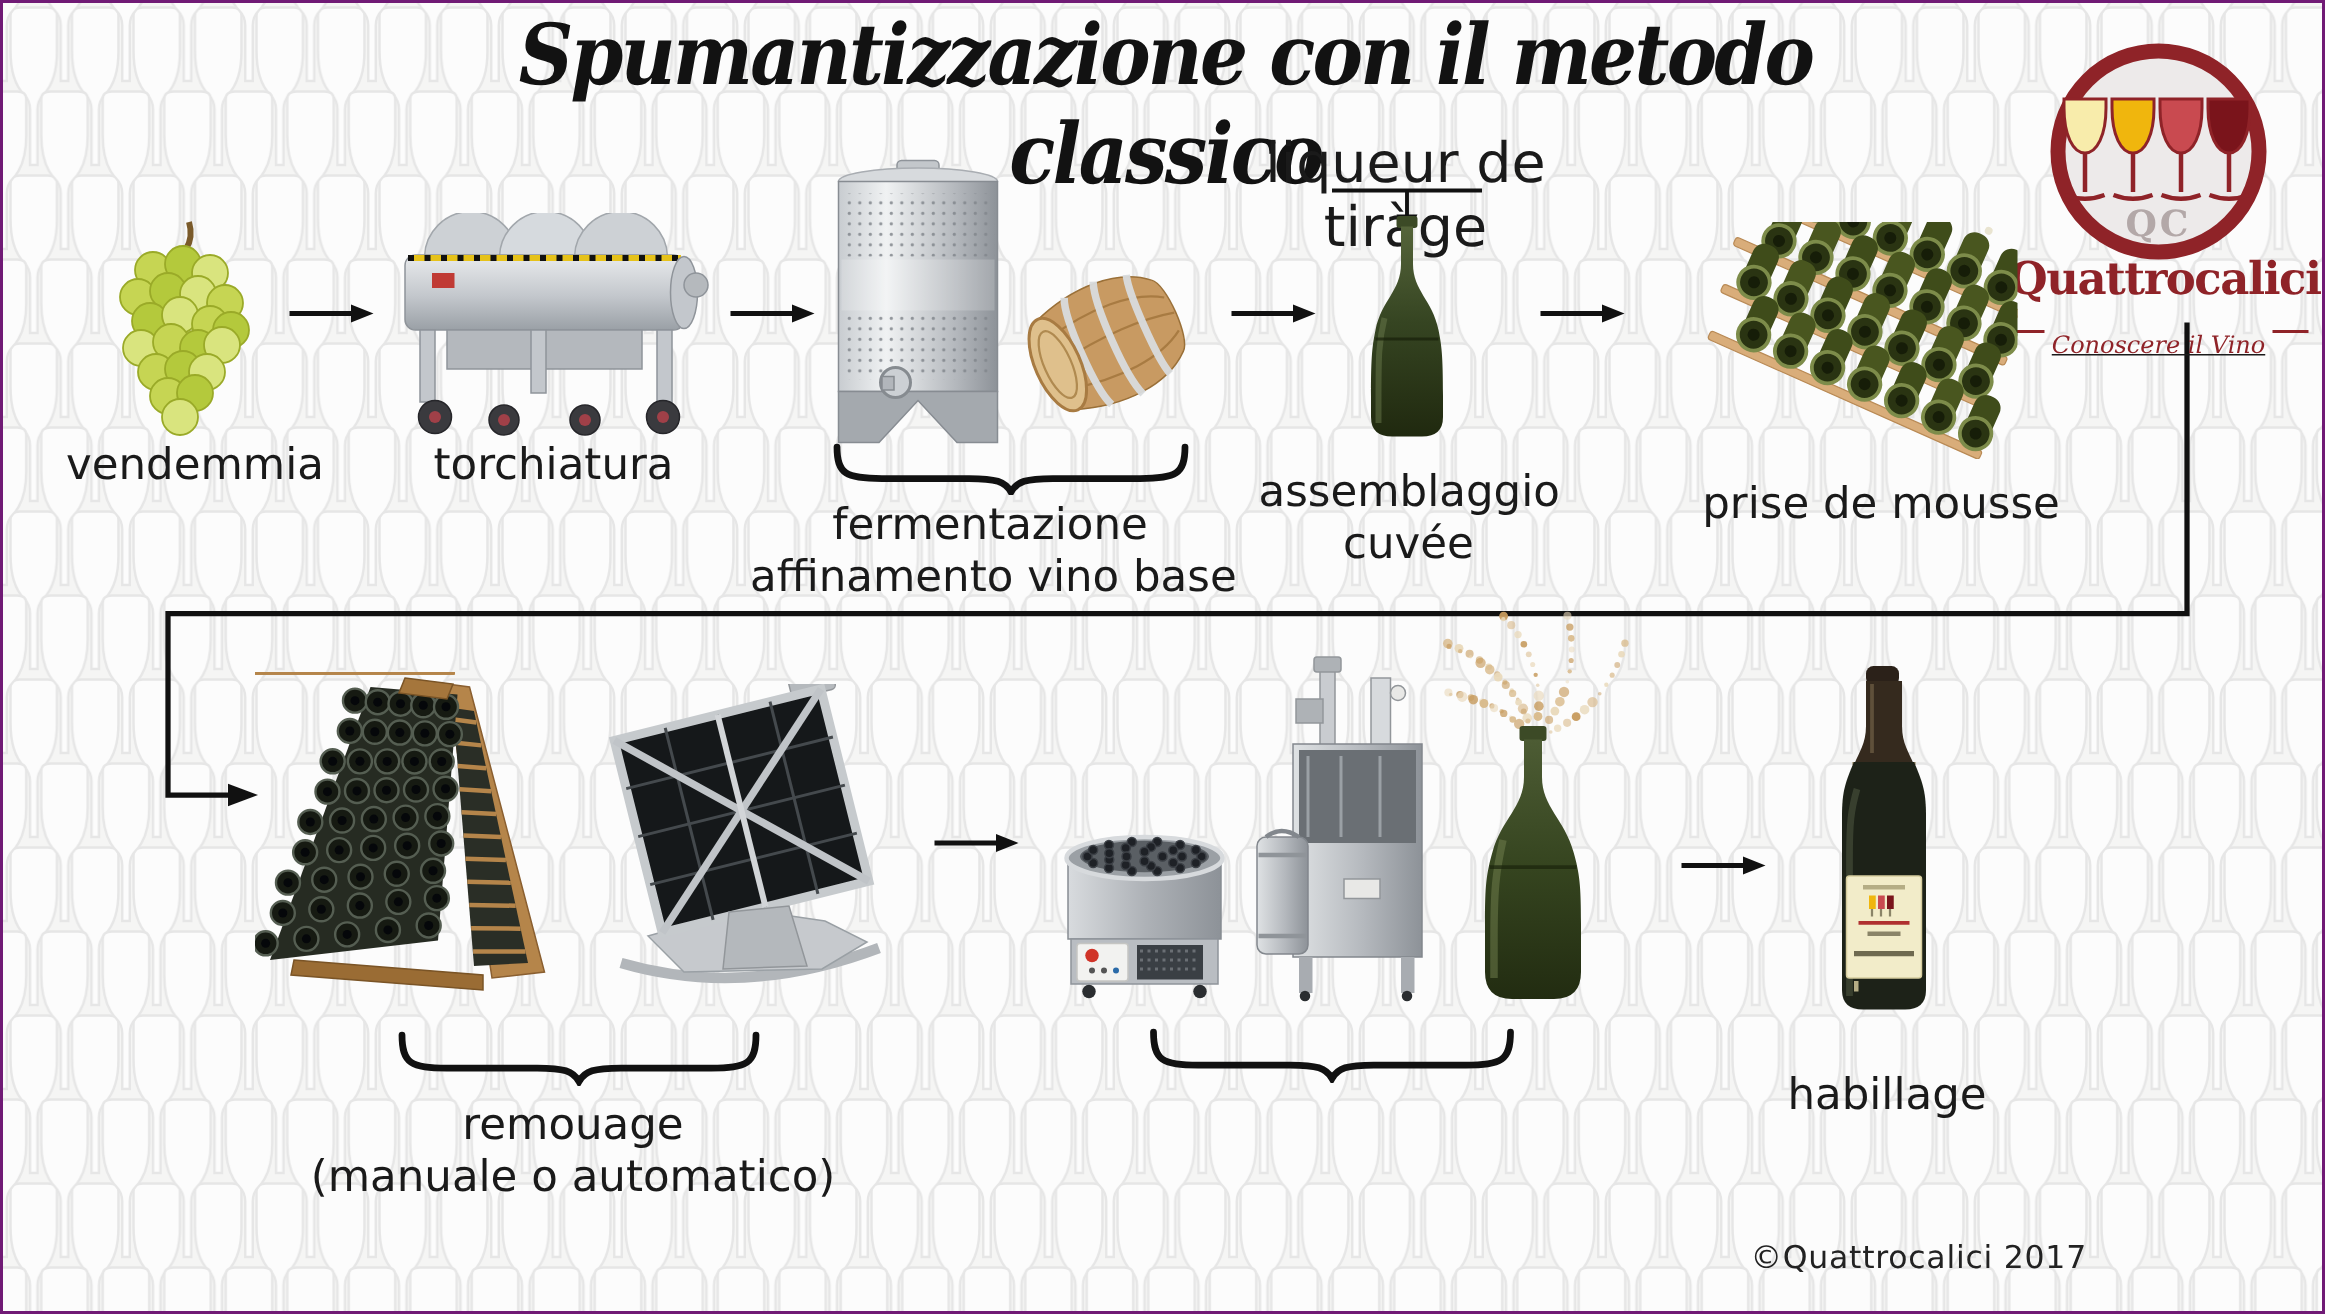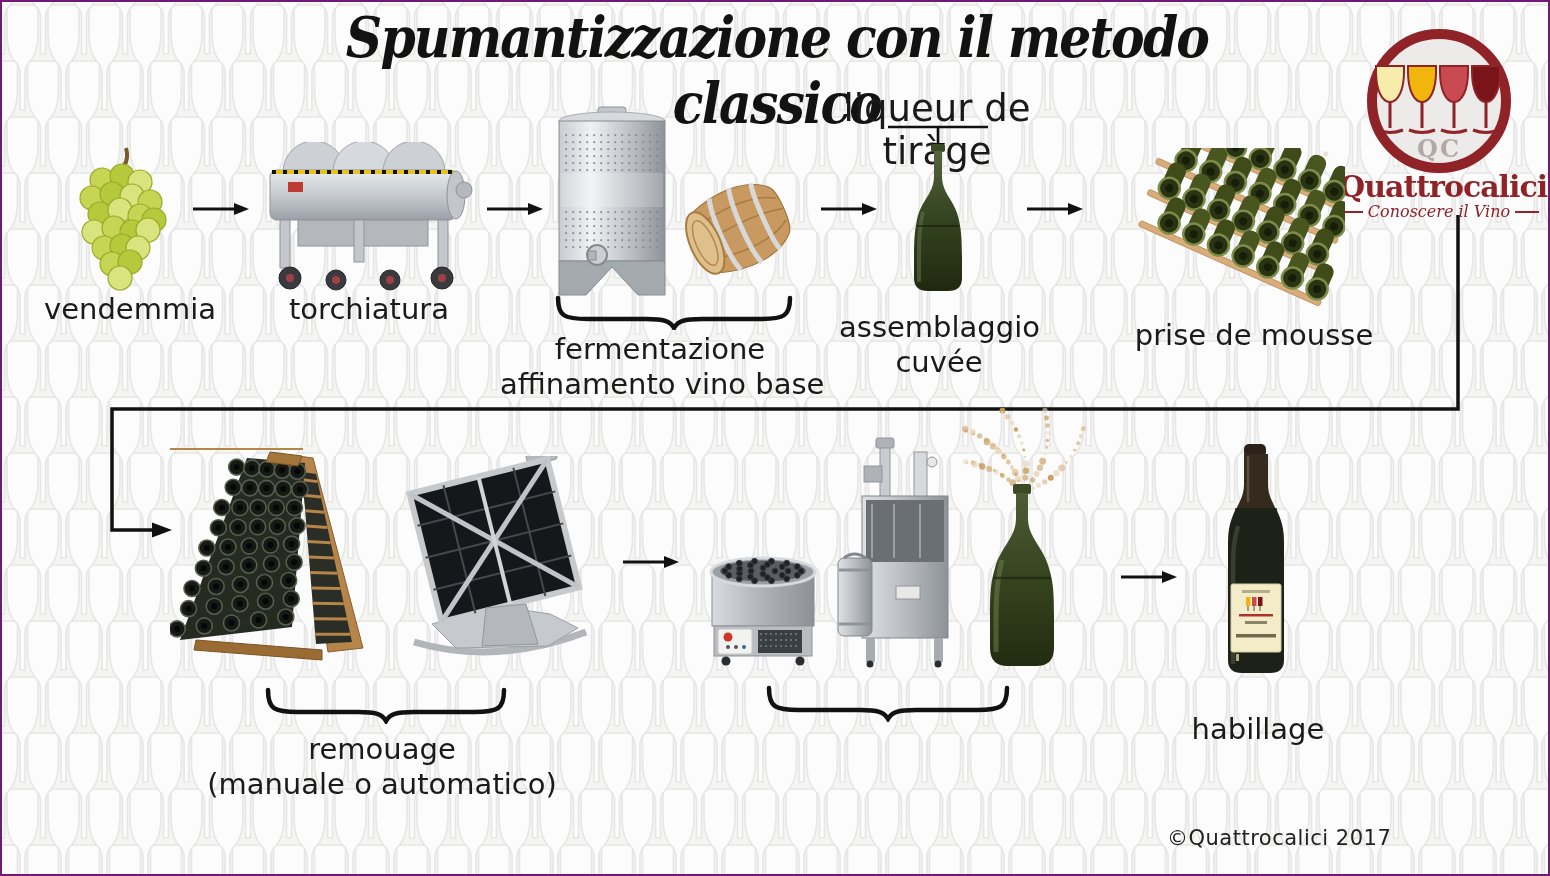--- a/index.html
+++ b/index.html
@@ -16,21 +16,21 @@
     text-align:center; font-family:"DejaVu Serif", serif; font-style:italic;
     font-weight:bold; font-size:56px; letter-spacing:-2px; color:#121212;
     transform:scaleX(.9);
   }
   .annotation{font-size:37px; text-align:center;}
   .logo{position:absolute; left:1337px; top:24px; width:200px; text-align:center;}
   .logo-name{
     font-family:"DejaVu Serif", serif; font-weight:bold; font-size:30px;
     letter-spacing:-1px; color:#8f2328; line-height:30px; margin-top:-4px;
   }
-  .logo-tagline-row{display:flex; align-items:center; justify-content:center; gap:5px; margin-top:0;}
+  .logo-tagline-row{display:flex; justify-content:center; gap:5px; margin-top:18px;text-decoration:underline;}
   .logo-tagline-row .dash{width:26px; height:0; border-top:2px solid #8f2328;}
   .logo-tagline{
     font-family:"DejaVu Serif", serif; font-style:italic; font-size:16px; color:#8f2328; white-space:nowrap;
   }
   .copyright{position:absolute; left:1165px; top:824px; width:300px; font-size:21px; color:#222; letter-spacing:.5px;}
   svg{display:block;}
 </style>
 </head>
 <body>
 

